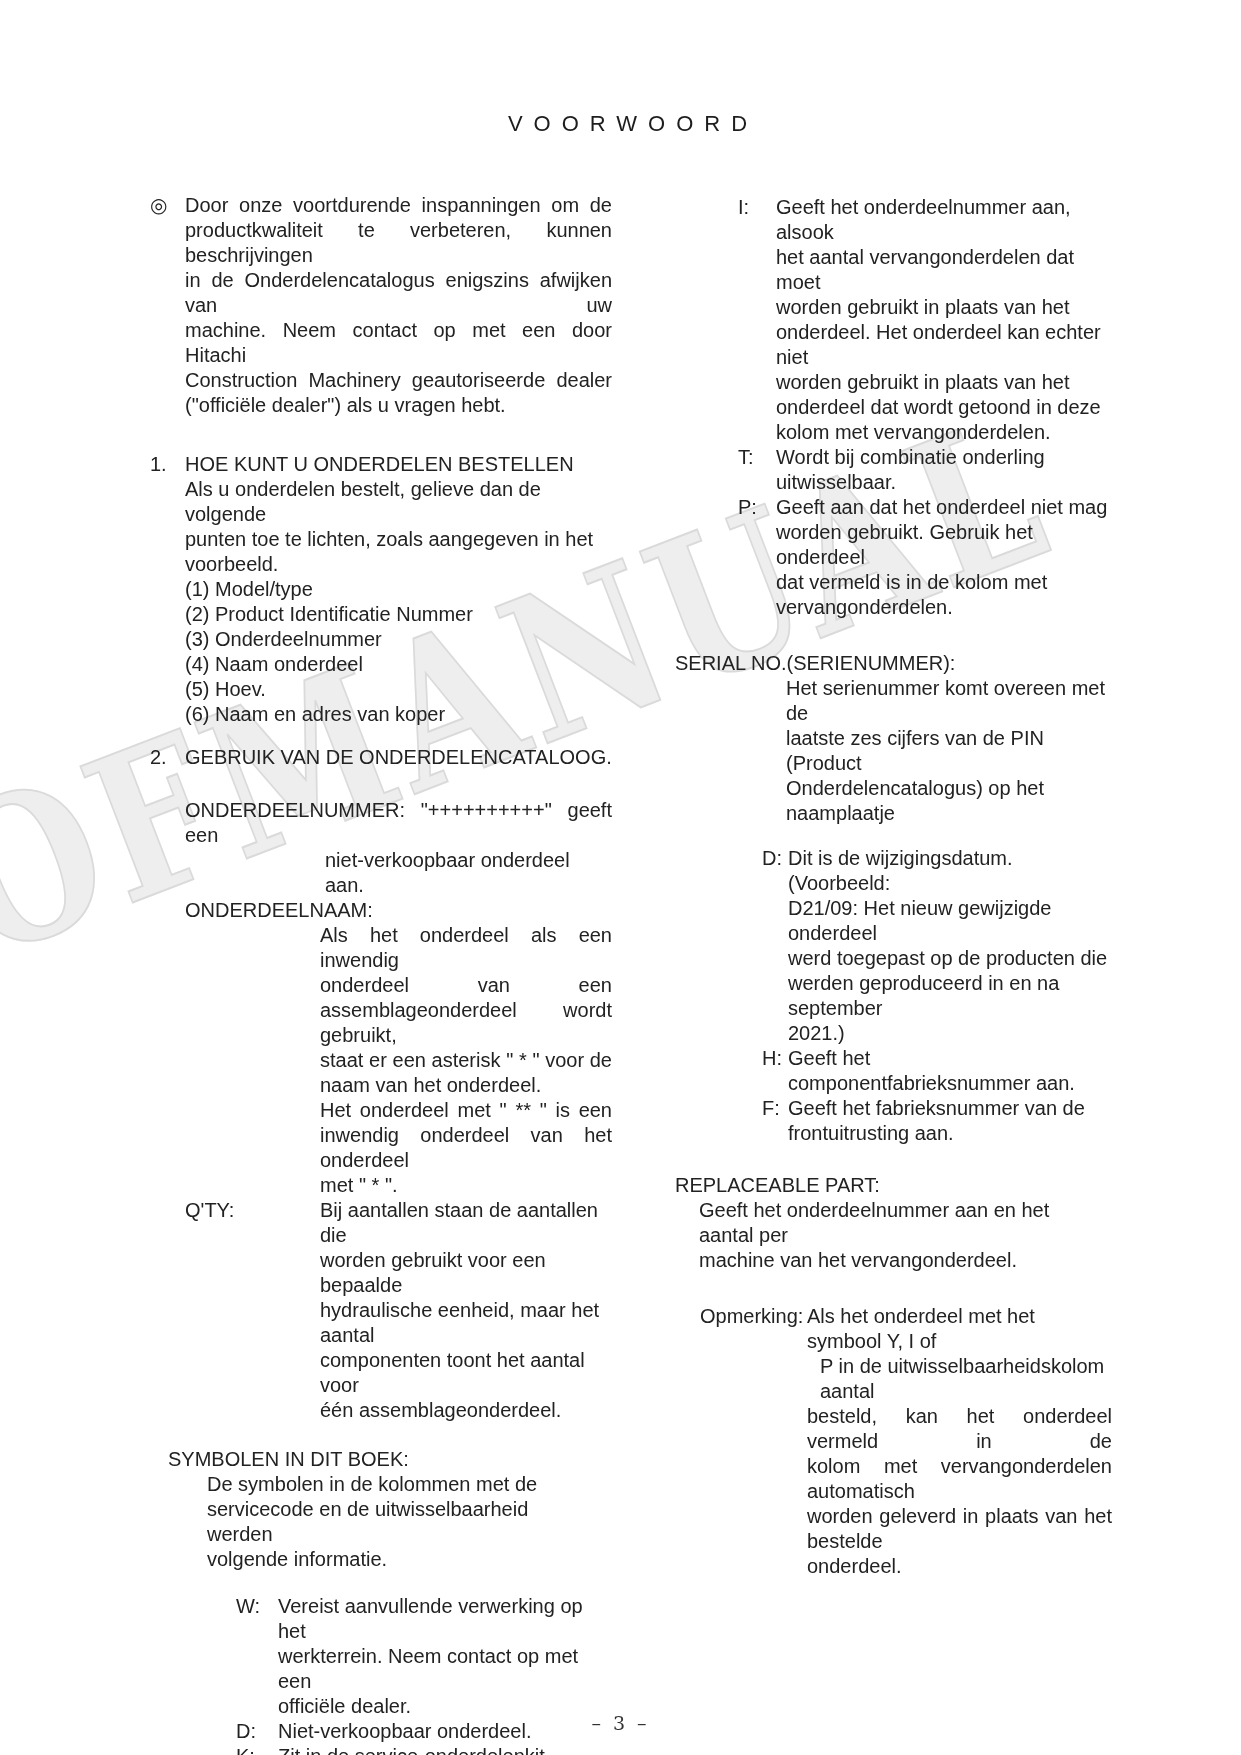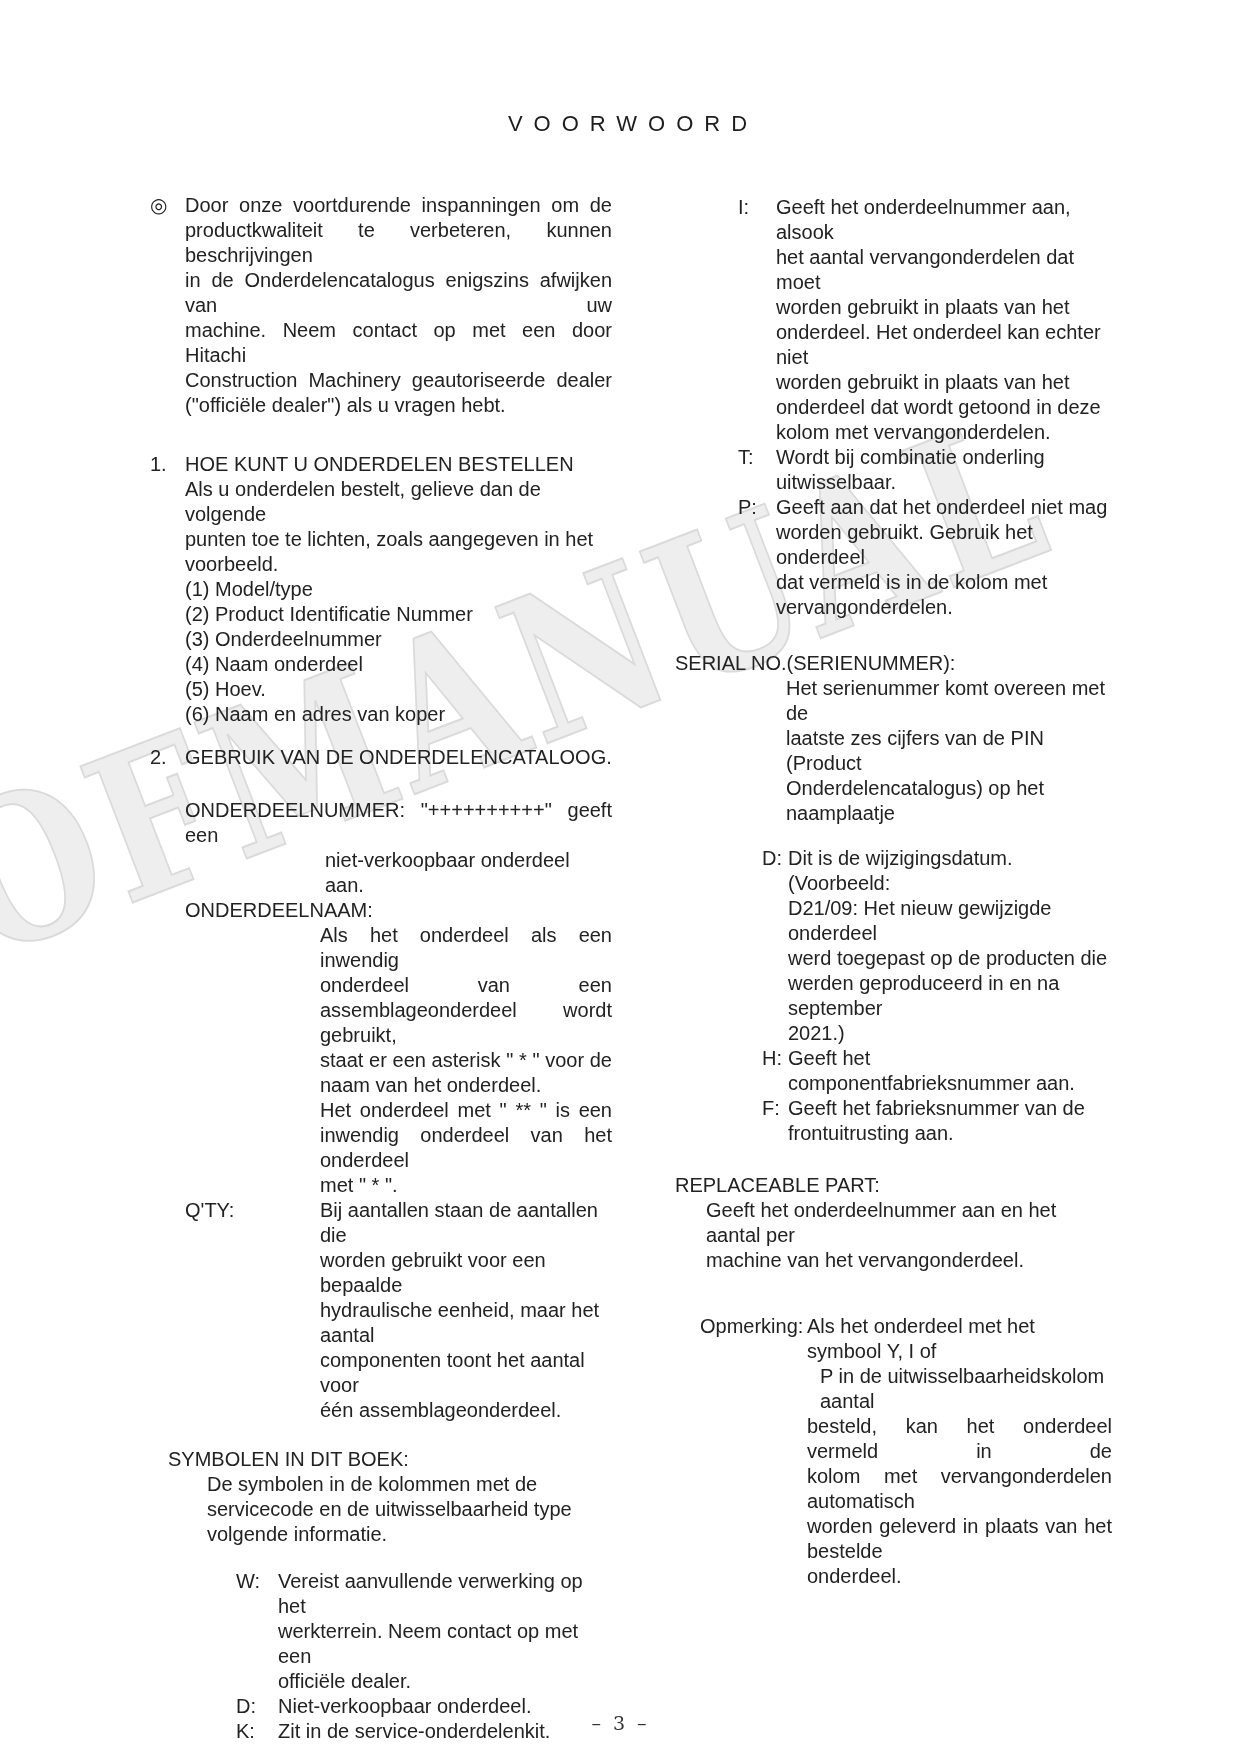--- a/index.html
+++ b/index.html
@@ -39,33 +39,33 @@
   .qty-row .marker{position:absolute;left:37px;top:0;}
   .sym-head{margin-left:20px;}
   .sym-intro{margin-left:59px;width:372px;}
   .sym-item{position:relative;padding-left:130px;width:334px;}
   .sym-item .marker{position:absolute;left:88px;top:0;}
   .code-item{position:relative;padding-left:101px;}
   .code-item .marker{position:absolute;left:63px;top:0;}
   .scode-item{position:relative;padding-left:113px;}
   .scode-item .marker{position:absolute;left:87px;top:0;}
   .serial-body{margin-left:111px;width:320px;}
-  .repl-body{margin-left:31px;width:406px;}
+  .repl-body{margin-left:24px;width:406px;}
   .note-row{position:relative;padding-left:132px;width:305px;box-sizing:content-box;}
   .note-row .marker{position:absolute;left:25px;top:0;}
 
   .mt-s1{margin-top:34px;}
   .mt-s2{margin-top:18px;}
   .mt-pn{margin-top:28px;}
   .mt-sym{margin-top:24px;}
   .mt-symlist{margin-top:22px;}
   .mt-serial{margin-top:31px;}
   .mt-scodes{margin-top:20px;}
   .mt-repl{margin-top:27px;}
-  .mt-note{margin-top:41px;}
+  .mt-note{margin-top:31px;}
 
   #footer{
     position:absolute;top:1712px;left:0;width:100%;z-index:2;
     text-align:center;font-family:"DejaVu Serif", serif;
     font-size:19px;letter-spacing:3px;color:#333;
   }
 </style>
 </head>
 <body>
 
@@ -136,21 +136,21 @@
           <div class="ln">hydraulische eenheid, maar het aantal</div>
           <div class="ln">componenten toont het aantal voor</div>
           <div class="ln">één assemblageonderdeel.</div>
         </div>
     </div>
 
     <div class="mt-sym">
       <div class="ln sym-head">SYMBOLEN IN DIT BOEK:</div>
       <div class="sym-intro">
           <div class="ln">De symbolen in de kolommen met de</div>
-          <div class="ln">servicecode en de uitwisselbaarheid type</div>
+          <div class="ln">servicecode en de uitwisselbaarheid werden</div>
           <div class="ln">volgende informatie.</div>
         </div>
     </div>
 
     <div class="mt-symlist">
       <div class="sym-item">
         <span class="marker ln">W:</span>
         <div>
             <div class="ln">Vereist aanvullende verwerking op het</div>
             <div class="ln">werkterrein. Neem contact op met een</div>

